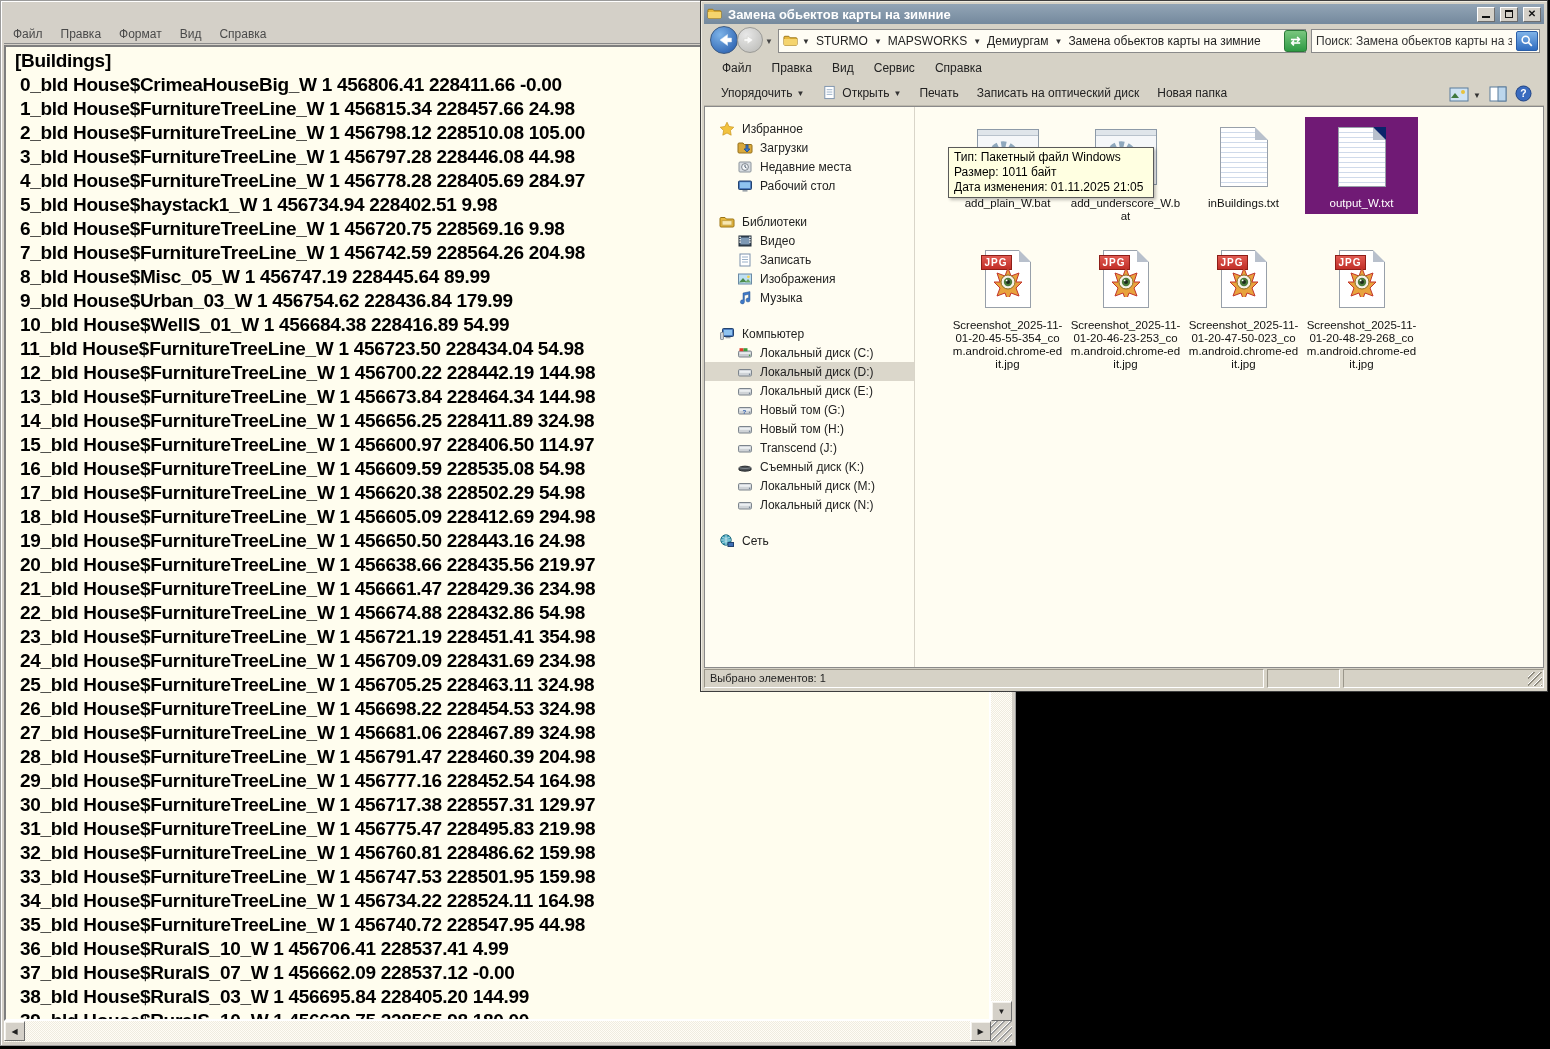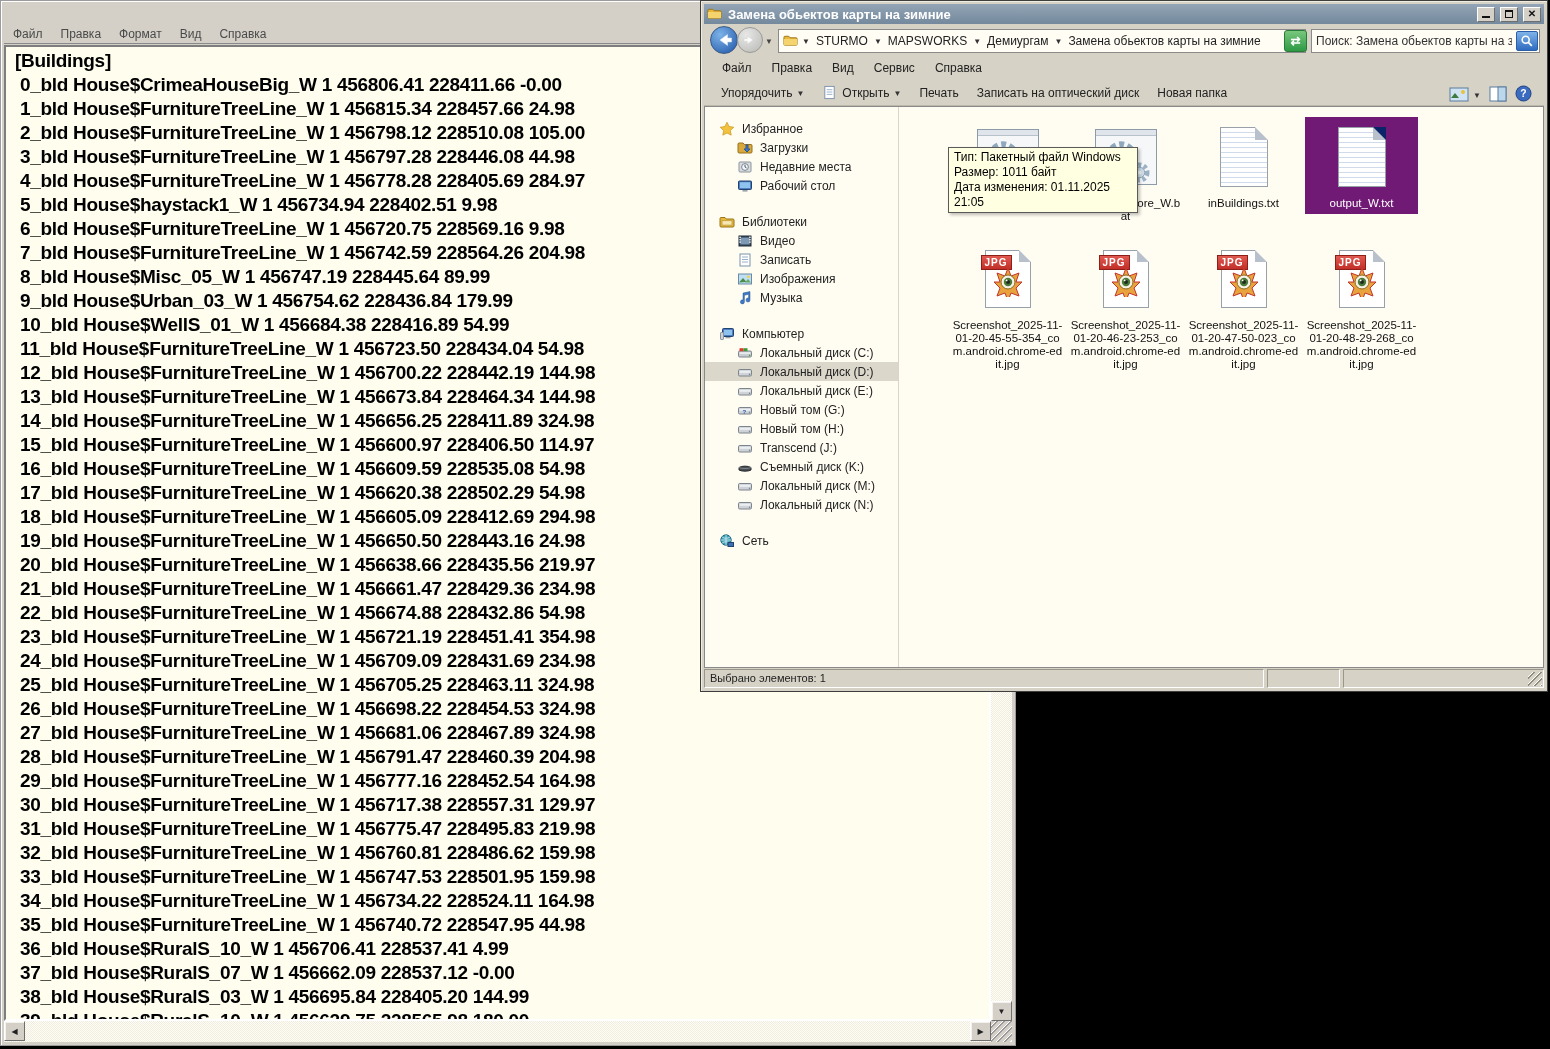--- a/index.html
+++ b/index.html
@@ -62,21 +62,21 @@
     align-items:center;font-size:12px;color:#222;padding-left:8px;}
   .ex-menu span{padding:2px 10px;}
   .ex-toolbar{position:absolute;left:3px;top:77px;right:3px;height:28px;display:flex;
     align-items:flex-end;font-size:12px;color:#222;padding-left:8px;
     border-bottom:1px solid #bcb8ac;}
   .tb-item{display:flex;align-items:center;gap:4px;padding:4px 9px;white-space:nowrap;}
   .tb-arrow{font-size:8px;color:#333;}
   .tb-right{margin-left:auto;display:flex;align-items:center;gap:8px;padding-right:12px;}
   .ex-main{position:absolute;left:3px;top:105px;right:3px;bottom:23px;background:#FFFDF2;
     border:1px solid #8a8a8a;overflow:hidden;}
-  .sidebar{position:absolute;left:0;top:0;width:194px;bottom:0;padding-top:12px;
+  .sidebar{position:absolute;left:0;top:0;width:210px;bottom:0;padding-top:12px;
     font-size:12px;color:#222;border-right:1px solid #d9d5c9;overflow:hidden;}
   .sb-group{margin-bottom:17px;}
   .sb-head,.sb-child{display:flex;align-items:center;gap:7px;height:19px;padding-left:14px;}
   .sb-child{padding-left:32px;}
   .sb-child.selected{background:#dbd7cb;}
   .sb-ico{width:16px;height:16px;flex:0 0 16px;display:inline-flex;}
   .files{position:absolute;left:234px;top:0;right:0;bottom:0;padding:10px 0 0 12px;}
   .frow{display:flex;align-items:flex-start;margin-bottom:12px;}
   .fcell{width:113px;margin-right:5px;display:flex;flex-direction:column;align-items:center;
     --fold:#FFFDF2;padding:4px 1px;}
@@ -95,21 +95,21 @@
   .icon-bat .bar{position:absolute;left:0;top:0;right:0;height:6px;background:#dfe5ea;
     border-bottom:1px solid #b8c2cc;}
   
   .icon-jpg{width:46px;height:58px;border:1px solid #98a0aa;background:#fff;position:relative;}
   .icon-jpg::after{content:"";position:absolute;top:-1px;right:-1px;border-style:solid;
     border-width:0 12px 12px 0;border-color:var(--fold) var(--fold) #b8c0cc transparent;}
   .jpg-badge{position:absolute;left:-5px;top:4px;background:linear-gradient(#e05a52,#c22f28);
     color:#fff;font-size:10px;font-weight:bold;padding:1px 3px;border:1px solid #8e1e18;
     letter-spacing:1px;}
   .jpg-eye{position:absolute;left:50%;top:55%;transform:translate(-50%,-50%);}
-  .tooltip{position:absolute;left:247px;top:146px;width:190px;background:#FFFFE1;
+  .tooltip{position:absolute;left:247px;top:146px;width:206px;background:#FFFFE1;
     border:1px solid #5a5a5a;font-size:12px;line-height:15px;color:#000;padding:2px 5px;
     z-index:5;box-shadow:2px 2px 3px rgba(0,0,0,.25);}
   .ex-status{position:absolute;left:3px;right:3px;bottom:3px;height:19px;display:flex;gap:3px;
     font-size:11px;color:#222;border-radius:8px;}
   .st-panel{border:1px solid;border-color:#9a968a #fff #fff #9a968a;background:#D6D2C6;
     padding:2px 5px;white-space:nowrap;overflow:hidden;}
   .st-grip{position:absolute;right:1px;bottom:1px;width:14px;height:14px;
     background-image:repeating-linear-gradient(135deg,transparent 0 3px,#fff 3px 4px,#8f8b7f 4px 5px);}
 </style>
 </head>

